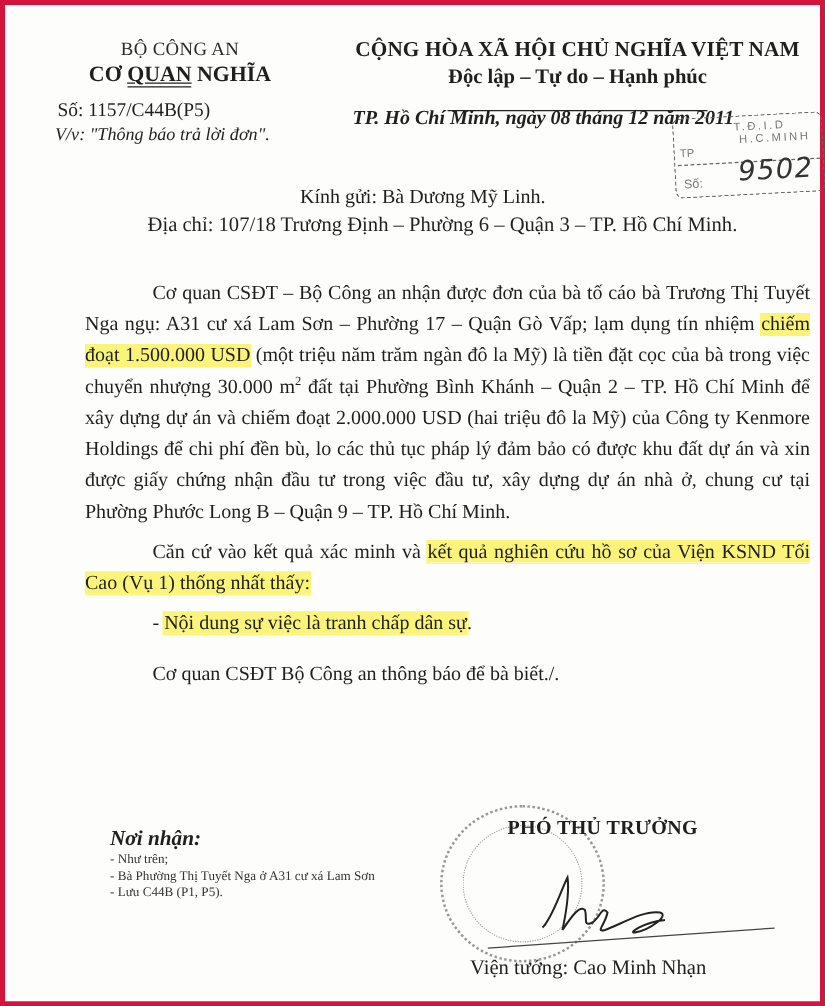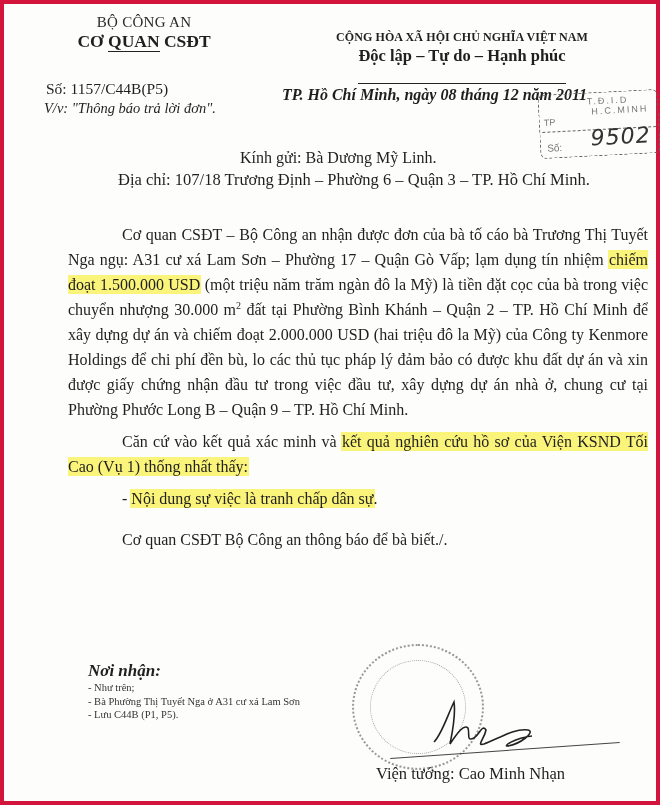--- a/index.html
+++ b/index.html
@@ -6,27 +6,27 @@
   body {
     width: 660px; height: 805px; background: #ffffff; position: relative; overflow: hidden;
     font-family: "Liberation Serif", "DejaVu Serif", serif; color: #1f1f1f;
   }
   .frame {
     position: absolute; left: 0; top: 0; width: 660px; height: 805px;
     box-sizing: border-box; border: 4px solid #d3143d; background: #fdfdfb;
   }
   .abs { position: absolute; white-space: nowrap; }
   .left-head { left: 40px; top: 10px; width: 200px; text-align: center; }
-  .org-parent { font-size: 15px; letter-spacing: 0.3px; color:#2a2a2a; }
+  .org-parent { font-size: 15px; letter-spacing: 0.3px; margin-top: 18px; color:#2a2a2a; }
   .org-name { font-size: 17.5px; font-weight: bold; margin-top: 0px; }
-  .org-name .ul { border-bottom: 1.2px solid #222; }
+  .org-name .ul { border-bottom: 1.2px solid #222; text-decoration: underline; }
   .doc-no { left: 42px; top: 76px; font-size: 15.5px; }
   .doc-subject { left: 40px; top: 96px; font-size: 14.5px; font-style: italic; }
   .right-head { left: 278px; top: 26px; width: 360px; text-align: center; }
-  .nation { font-size: 12px; font-weight: bold; letter-spacing: 0.1px; text-align: center; }
+  .nation { font-size: 17px; font-weight: bold; letter-spacing: 0.1px; text-align: center; }
   .motto { font-size: 16.5px; font-weight: bold; display: inline-block; border-bottom: 1.3px solid #222; padding-bottom: 17px; margin-top: 1px; }
   .date-line { left: 278px; top: 82px; font-size: 16px; font-style: italic; font-weight: bold; }
   .stamp {
     left: 535px; top: 88px; width: 118px; height: 62px; border: 1.5px dashed #666;
     border-radius: 6px; transform: rotate(-3deg); font-family: "Liberation Sans", sans-serif;
     color: #777; font-size: 9px;
   }
   .stamp .l1 { position: absolute; left: 48px; top: 3px; letter-spacing: 2px; }
   .stamp .l2 { position: absolute; left: 4px; top: 22px; }
   .stamp .l3 { position: absolute; left: 36px; top: 13px; letter-spacing: 2px; }
@@ -60,21 +60,21 @@
   .sign-line { left: 386px; top: 746px; width: 230px; border-top: 1.3px solid #444; transform: rotate(-4deg); }
   .signer { left: 372px; top: 760px; font-size: 16.5px; }
 </style>
 </head>
 <body>
 
 <div class="frame">
 
   <div class="abs left-head">
     <div class="org-parent">BỘ CÔNG AN</div>
-    <div class="org-name"><span>CƠ </span><span class="ul">QUAN</span><span> CSĐT</span></div>
+    <div class="org-name"><span>CƠ </span><span class="ul">QUAN</span><span> NGHĨA</span></div>
   </div>
   <div class="abs doc-no">Số: 1157/C44B(P5)</div>
   <div class="abs doc-subject">V/v: "Thông báo trả lời đơn".</div>
 
   <div class="abs right-head">
     <div class="nation">CỘNG HÒA XÃ HỘI CHỦ NGHĨA VIỆT NAM</div>
     <div class="motto">Độc lập – Tự do – Hạnh phúc</div>
   </div>
   <div class="abs date-line">TP. Hồ Chí Minh, ngày 08 tháng 12 năm 2011</div>
 
@@ -102,18 +102,19 @@
   </div>
 
   <div class="abs recv-title">Nơi nhận:</div>
   <div class="abs recv-list">
     <div>- Như trên;</div>
     <div>- Bà Phường Thị Tuyết Nga ở A31 cư xá Lam Sơn</div>
     <div>- Lưu C44B (P1, P5).</div>
   </div>
 
   <div class="abs seal"></div>
+  <div class="abs sign-title">PHÓ THỦ TRƯỞNG</div>
   <svg class="abs signature" viewBox="0 0 150 60">
     <path d="M10 48 C 18 40, 24 20, 30 8 C 32 22, 28 40, 26 50 C 34 38, 40 30, 44 34 C 46 40, 42 48, 50 44 C 56 40, 58 30, 62 36 C 60 46, 52 52, 60 50 C 72 46, 90 34, 104 36 C 112 38, 96 50, 84 52 C 78 53, 90 44, 108 42" fill="none" stroke="#222" stroke-width="1.6"></path>
   </svg>
   <div class="abs sign-line"></div>
   <div class="abs signer">Viện tướng: Cao Minh Nhạn</div>
 </div>
 
 </body></html>

